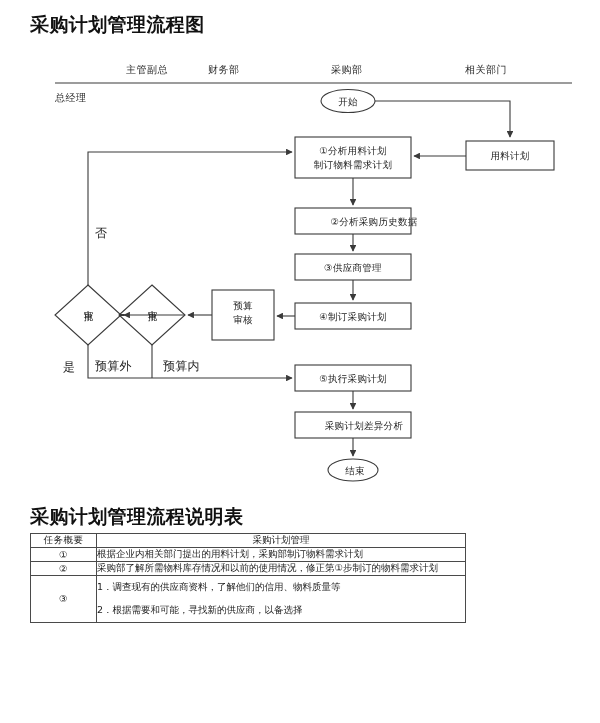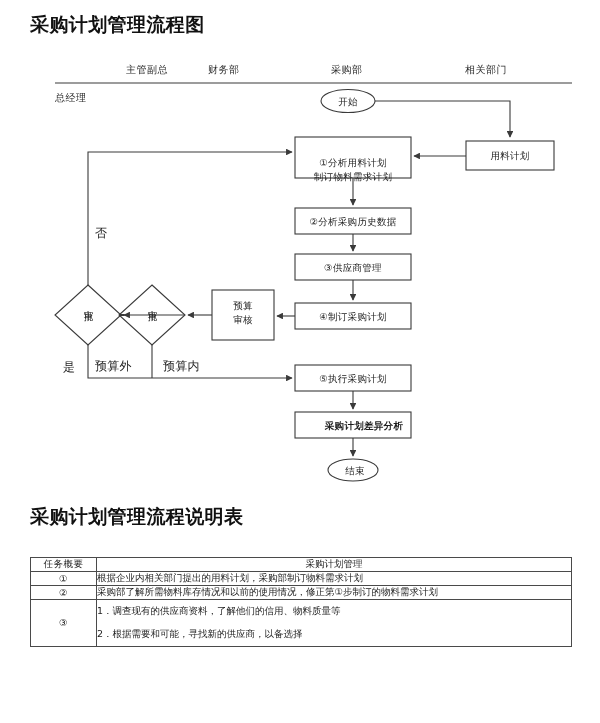--- a/index.html
+++ b/index.html
@@ -75,26 +75,25 @@
   .edge-label.vertical {
     writing-mode: vertical-rl;
     text-orientation: upright;
   }
 
   
   #spec-table {
     position: absolute;
     left: 30px;
     top: 533px;
-    width: 542px;
+    width: 436px;
     border-collapse: collapse;
     table-layout: fixed;
     font-size: 9.5px;
     color: #1c1c1c;
-    margin-top: 24px;
   }
   #spec-table td {
     border: 1px solid #4a4a4a;
     padding: 0;
     vertical-align: middle;
   }
   .col-key {
     width: 65px;
     text-align: center;
     letter-spacing: 0.5px;
@@ -187,41 +186,41 @@
       <path d="M 152 345 L 152 378"></path>
 
       <path d="M 353 391 L 353 409" marker-end="url(#arrow)"></path>
 
       <path d="M 353 438 L 353 456" marker-end="url(#arrow)"></path>
     </g>
   </svg>
 
   <div class="node-label" style="left:322px; top:95px;  width:52px;">开始</div>
 
-  <div class="node-label" style="left:295px; top:156px; width:116px;">①分析用料计划
+  <div class="node-label" style="left:295px; top:144px; width:116px;">①分析用料计划
 制订物料需求计划</div>
 
   <div class="node-label" style="left:466px; top:149px; width:88px;">用料计划</div>
 
-  <div class="node-label" style="left:295px; top:215px; width:116px;">②分析采购历史数据</div>
+  <div class="node-label" style="left:295px; top:215px; width:116px;padding-left:21px;">②分析采购历史数据</div>
 
   <div class="node-label" style="left:295px; top:261px; width:116px;">③供应商管理</div>
 
   <div class="node-label" style="left:295px; top:310px; width:116px;">④制订采购计划</div>
 
   <div class="node-label" style="left:212px; top:299px; width:62px;">预算
 审核</div>
 
   <div class="node-label vertical" style="left:83px; top:302px;">审批</div>
 
   <div class="node-label vertical" style="left:147px; top:302px;">审批</div>
 
   <div class="node-label" style="left:295px; top:372px; width:116px;">⑤执行采购计划</div>
 
-  <div class="node-label" style="left:295px; top:419px; width:138px;font-weight:bold;">采购计划差异分析</div>
+  <div class="node-label" style="left:295px; top:419px; width:138px;">采购计划差异分析</div>
 
   <div class="node-label" style="left:328px; top:464px; width:54px;">结束</div>
 
   <div class="edge-label vertical" style="left:92px; top:218px;">否</div>
   <div class="edge-label vertical" style="left:60px; top:352px;">是</div>
   <div class="edge-label" style="left:95px; top:358px;">预算外</div>
   <div class="edge-label" style="left:163px; top:358px;text-align:right;">预算内</div>
 </div>
 
 <div class="doc-title" id="title-table">采购计划管理流程说明表</div>

